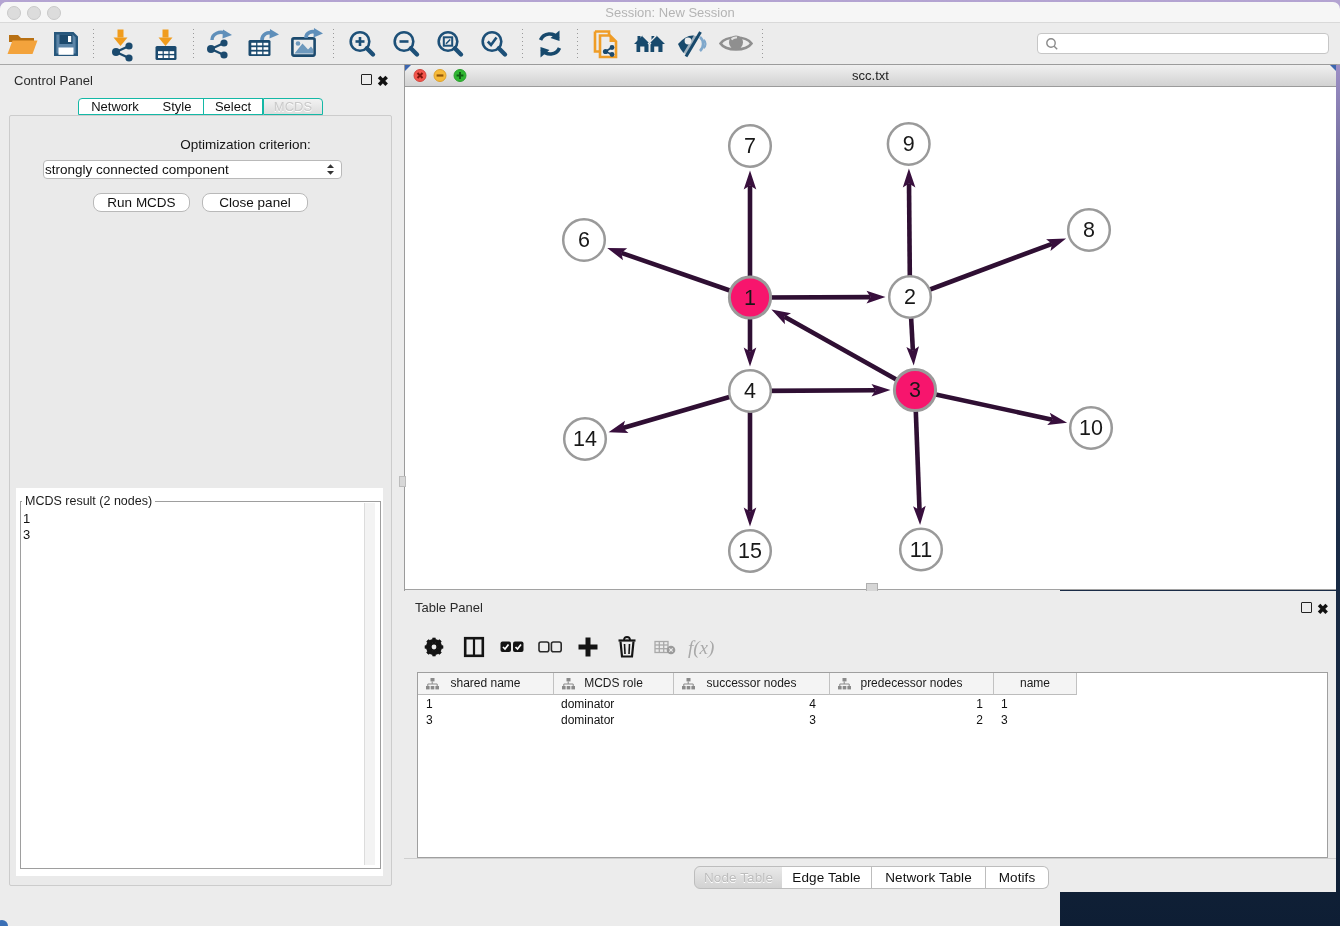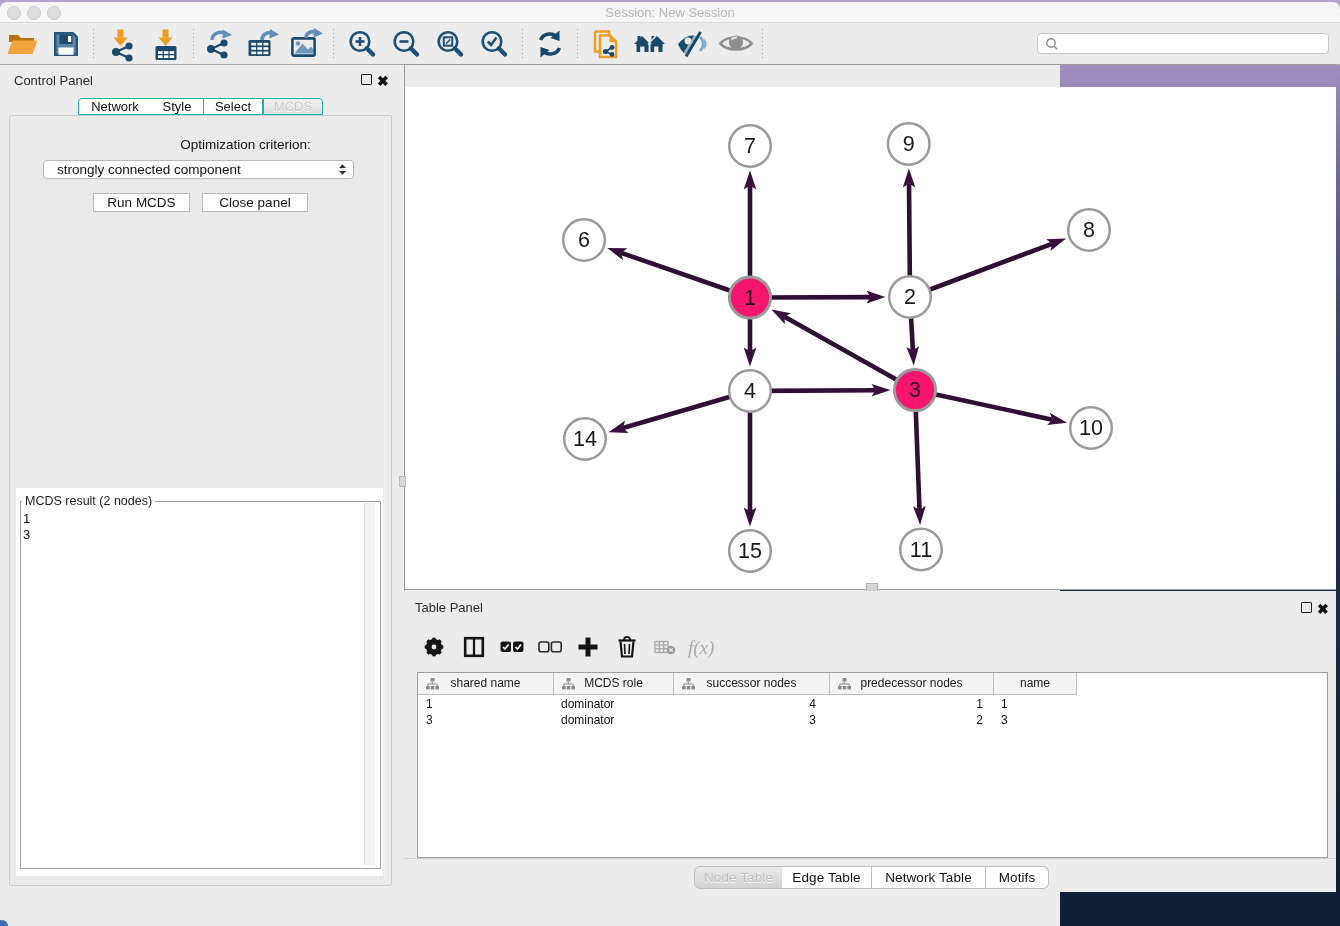--- a/index.html
+++ b/index.html
@@ -22,23 +22,23 @@
 #searchbox{position:absolute;left:1037px;top:10px;width:290px;height:19px;background:#fff;
   border:1px solid #c6c6c6;border-radius:4px;}
 
 #cp-title{position:absolute;left:14px;top:71px;font-size:13px;color:#2b2b2b;}
 #cp-pane{position:absolute;left:9px;top:113px;width:381px;height:769px;
   background:#eaeaea;border:1px solid #cccccc;border-radius:2px;}
 .tab{position:absolute;top:96px;height:15px;background:#fff;border:1px solid #14b8a6;
   font-size:13px;color:#111;text-align:center;line-height:15px;}
 #combo{position:absolute;left:43px;top:158px;width:296px;height:17px;background:#fff;
   border:1px solid #b9b9b9;border-radius:4px;font-size:13.5px;color:#111;line-height:17px;
-  padding-left:13px;}
+  padding-left:1px;}
 .btn{position:absolute;top:191px;height:17px;background:#fff;border:1px solid #b9b9b9;
-  border-radius:0;font-size:13.5px;color:#111;text-align:center;line-height:17px;}
+  border-radius:8px;font-size:13.5px;color:#111;text-align:center;line-height:17px;}
 #groupbox{position:absolute;left:16px;top:486px;width:367px;height:388px;background:#fff;}
 #grouplabel{position:absolute;left:22px;top:492px;background:#ffffff;padding:0 3px;
   font-size:12.5px;color:#1c1c1c;}
 
 #netwin{position:absolute;left:404px;top:62px;width:931px;height:526px;
   border:1px solid #9b9b9b;border-bottom:1px solid #8e8e8e;}
 #nettitle{position:absolute;left:0;top:0;width:100%;height:21px;
   background:linear-gradient(#f0f0f0,#d2d2d2);border-bottom:1px solid #9b9b9b;}
 #netcanvas{position:absolute;left:0;top:22px;width:931px;height:502px;background:#fff;border-bottom:1px solid #a2a2a2;}
 
@@ -250,20 +250,33 @@
   <div class="btn" style="left:93px;width:95px;">Run MCDS</div>
   <div class="btn" style="left:202px;width:104px;">Close panel</div>
   <div id="groupbox">
     <div style="position:absolute;left:4px;top:13px;width:359px;height:366px;border:1px solid #9e9e9e;"></div>
     <div style="position:absolute;left:348px;top:15px;width:10px;height:362px;background:#f3f3f3;border-left:1px solid #dcdcdc;"></div>
     <div style="position:absolute;left:7px;top:23px;line-height:16px;font-size:13px;color:#111;">1<br>3</div>
   </div>
   <div id="grouplabel">MCDS result (2 nodes)</div>
 
   <div id="netwin">
+    <div id="nettitle">
+      <svg width="70" height="22" viewBox="0 0 70 22" style="position:absolute;left:0;top:0">
+        <circle cx="15" cy="10.5" r="6" fill="#f4554c" stroke="#d0453d"></circle>
+        <path d="M12.5 8 L17.5 13 M17.5 8 L12.5 13" stroke="#7e150d" stroke-width="2"></path>
+        <circle cx="35" cy="10.5" r="6" fill="#f7ba39" stroke="#dda12b"></circle>
+        <path d="M31.6 10.5 L38.4 10.5" stroke="#90570a" stroke-width="2.2"></path>
+        <circle cx="55" cy="10.5" r="6" fill="#2fb732" stroke="#2aa02e"></circle>
+        <path d="M51.6 10.5 L58.4 10.5 M55 7.1 L55 13.9" stroke="#115e15" stroke-width="2"></path>
+      </svg>
+      <div style="position:absolute;top:3px;width:100%;text-align:center;font-size:13px;color:#222;">scc.txt</div>
+      <div style="position:absolute;left:0;top:0;border-style:solid;border-width:6px 6px 0 0;border-color:#3c66b0 transparent transparent transparent;width:0;height:0;"></div>
+      <div style="position:absolute;right:0;top:0;border-style:solid;border-width:0 6px 6px 0;border-color:transparent #3c66b0 transparent transparent;width:0;height:0;"></div>
+    </div>
     <div id="netcanvas">
       <svg width="934" height="502" viewBox="0 0 934 502" font-family="'Liberation Sans',sans-serif">
 <g stroke="#2f0f33" stroke-width="4.6">
 <line x1="345.0" y1="210.5" x2="345.0" y2="98.5"></line>
 <line x1="345.0" y1="210.5" x2="216.3" y2="165.9"></line>
 <line x1="345.0" y1="210.5" x2="465.5" y2="210.1"></line>
 <line x1="345.0" y1="210.5" x2="345.0" y2="264.5"></line>
 <line x1="505.0" y1="210.0" x2="504.0" y2="96.5"></line>
 <line x1="505.0" y1="210.0" x2="647.0" y2="156.8"></line>
 <line x1="505.0" y1="210.0" x2="507.9" y2="263.6"></line>

